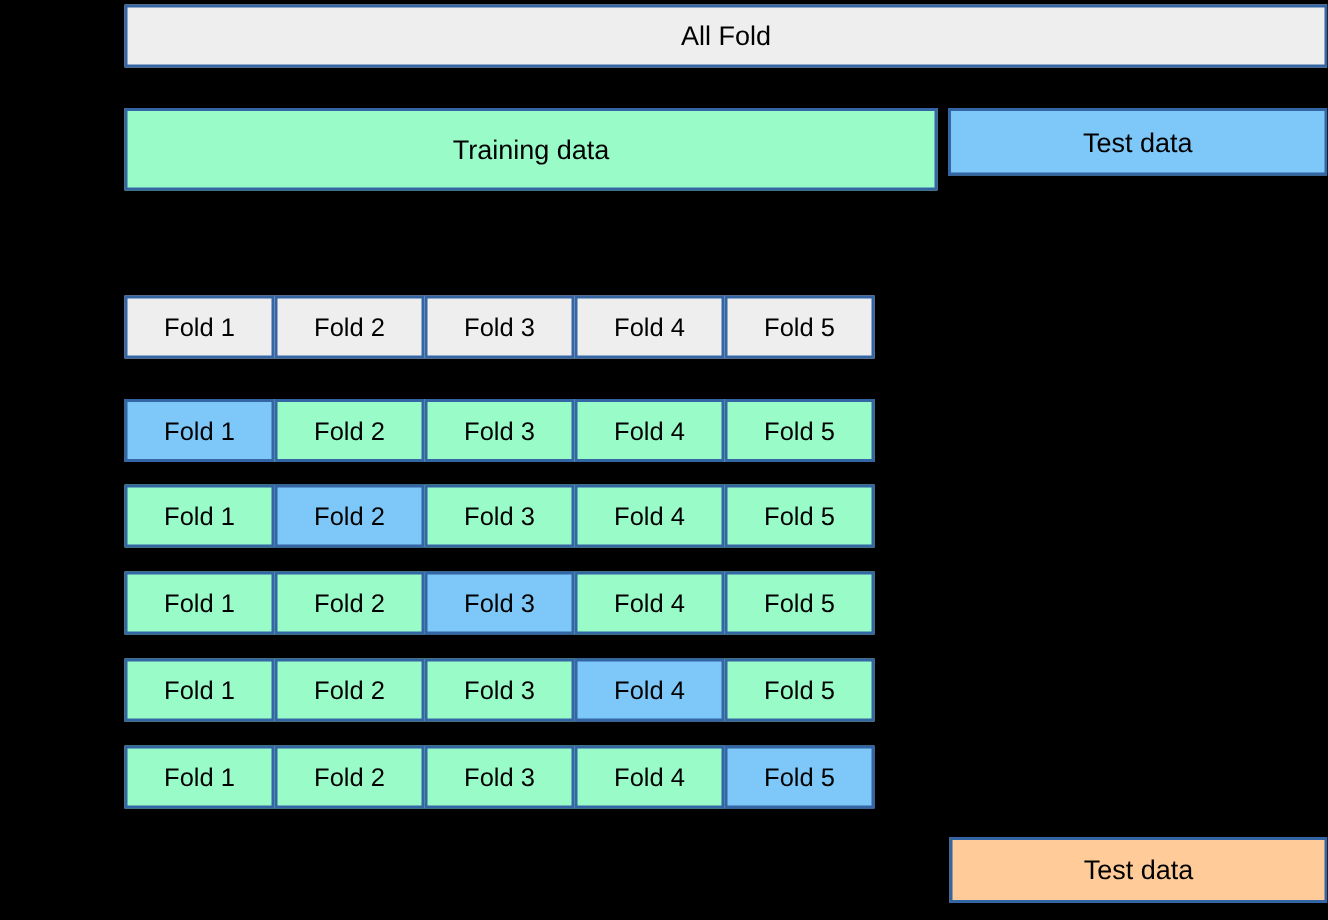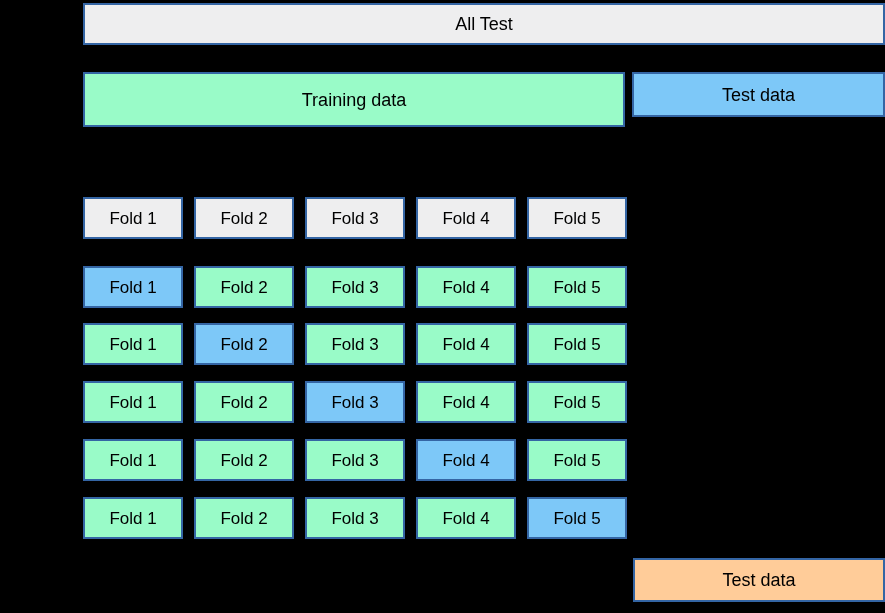--- a/index.html
+++ b/index.html
@@ -30,21 +30,20 @@
   }
   .all-data   { left: 83px;  top: 3px;   width: 802px; height: 42px; background: var(--all-data-fill, #eeeeef); }
   .training   { left: 83px;  top: 72px;  width: 542px; height: 55px; background: var(--training-fill, #99fbc8); }
   .test       { left: 632px; top: 72px;  width: 253px; height: 45px; background: var(--test-fill, #7dc8f8); }
   .final-test { left: 633px; top: 558px; width: 252px; height: 44px; background: var(--final-test-fill, #ffcc99); }
 
   .fold-row {
     position: absolute;
     left: 83px;
     display: flex;
-    gap: 11px;
   }
   .cell {
     box-sizing: border-box;
     width: 100px;
     height: 42px;
     border: 2px solid var(--border, #3465a4);
     background: var(--training-fill, #99fbc8);
     display: flex;
     align-items: center;
     justify-content: center;
@@ -62,21 +61,21 @@
   .row-2 { top: 381px; }
   .row-3 { top: 439px; }
   .row-4 { top: 497px; }
 </style>
 </head>
 <body>
 
 <div class="stage">
 
   <div class="box all-data">
-    <span>All Test</span>
+    <span>All Fold</span>
   </div>
 
   <div class="box training">
     <span>Training data</span>
   </div>
 
   <div class="box test">
     <span>Test data</span>
   </div>
 

